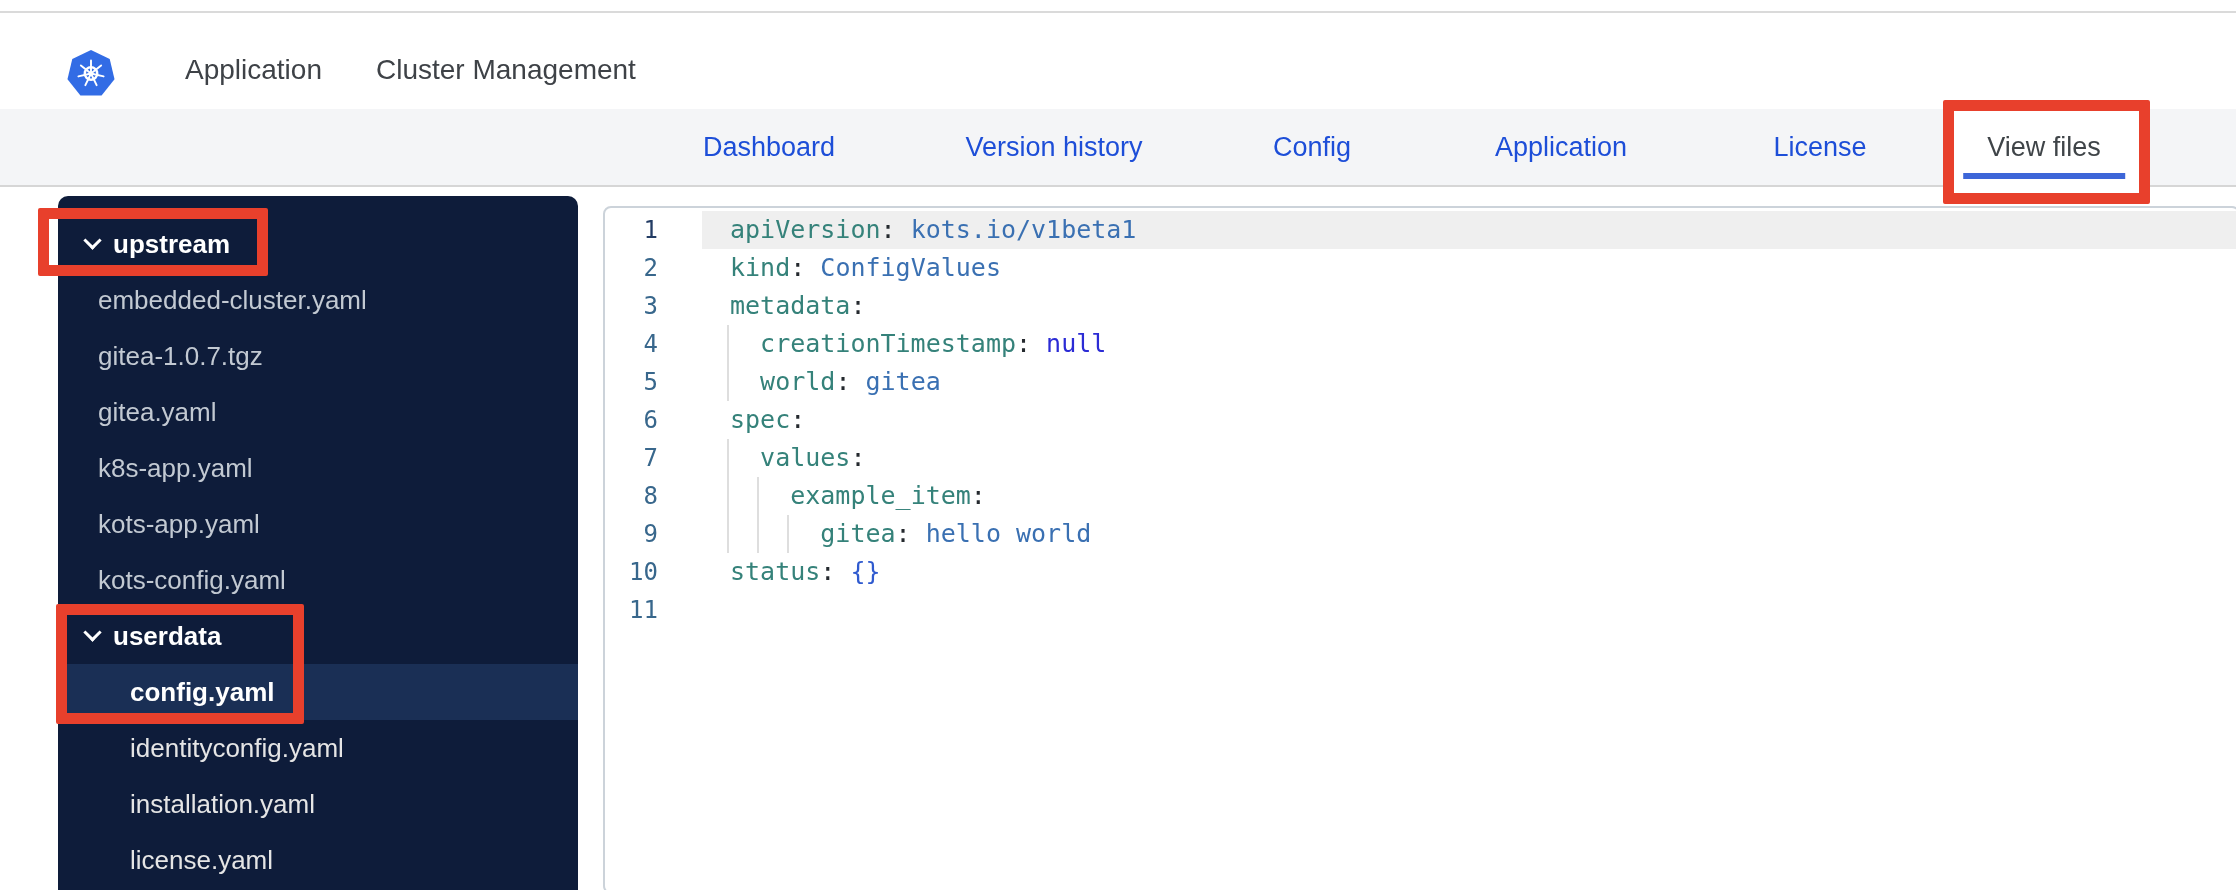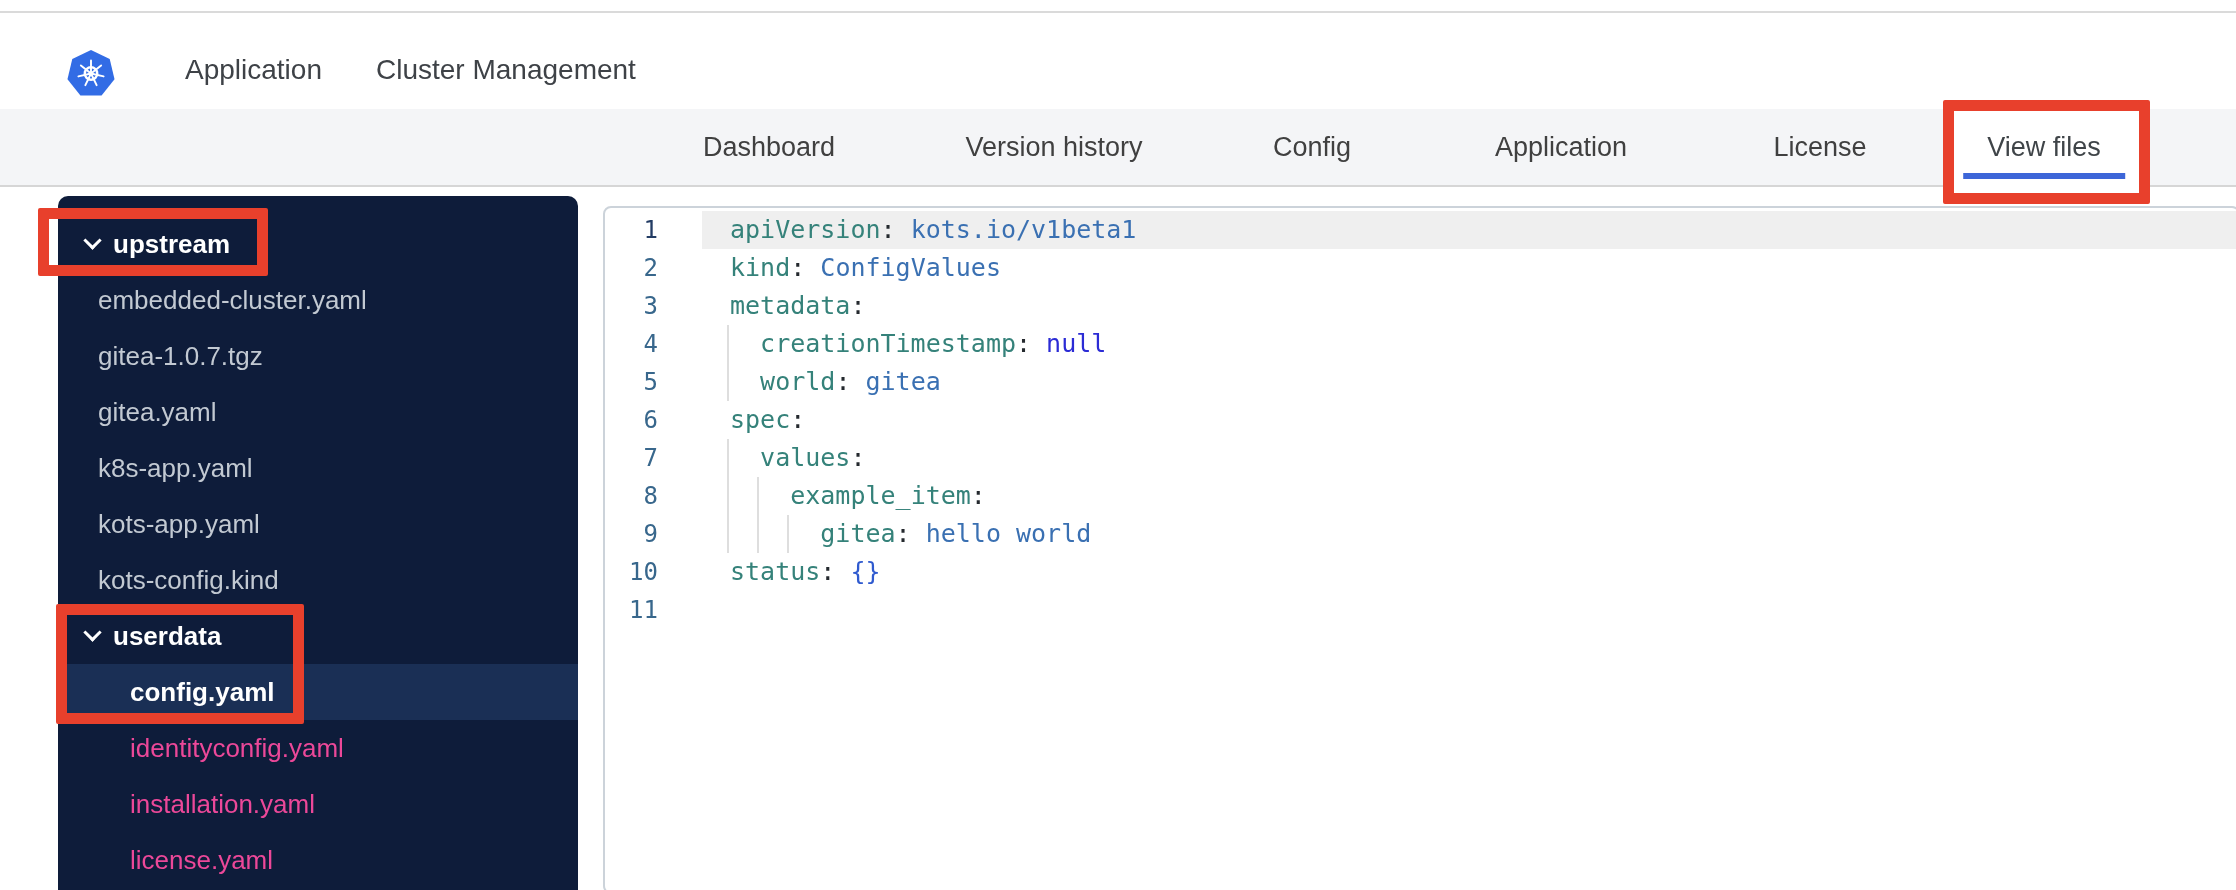--- a/index.html
+++ b/index.html
@@ -16,38 +16,38 @@
   .logo-wrap { position:absolute; left:67px; top:28px; width:48px; height:52px; }
   .header-tabs { display:flex; margin-left:158px; height:100%; }
   .header-tab { padding:0 27px; display:flex; align-items:center; font-size:28px; font-weight:500;
                 color:#3e4247; cursor:pointer; border-bottom:6px solid transparent; }
   .header-tab.active { border-bottom-color:var(--active-tab-underline,#3d66d8); }
 
   
   .sub-nav { position:absolute; left:0; top:109px; width:100%; height:78px;
              background:var(--nav-bg,#f4f5f7); border-bottom:2px solid #d6d6d6; }
   .nav-tab { position:absolute; top:0; height:76px; line-height:76px; transform:translateX(-50%);
-             font-size:27px; color:#404040; cursor:pointer; z-index:2; white-space:nowrap; }
+             font-size:27px; color:#1d4ed8; cursor:pointer; z-index:2; white-space:nowrap; }
   .nav-tab.active { color:#3f4448; }
   .nav-tab:nth-of-type(1){left:769px} .nav-tab:nth-of-type(2){left:1054px}
   .nav-tab:nth-of-type(3){left:1312px} .nav-tab:nth-of-type(4){left:1561px}
   .nav-tab:nth-of-type(5){left:1820px} .nav-tab:nth-of-type(6){left:2044px}
   .tab-underline { position:absolute; left:50%; bottom:6px; transform:translateX(-50%);
                    width:162px; height:6px; background:var(--active-tab-underline,#3d66d8); }
   .anno-viewfiles { position:absolute; left:1943px; top:-9px; width:207px; height:104px;
                     background:#fff; border:11px solid var(--annotation-red,#e8402c);
                     border-radius:2px; z-index:1; }
 
   
   .sidebar { position:absolute; left:58px; top:196px; width:520px; height:864px;
              background:var(--sidebar-bg,#0e1c3a); border-radius:10px 10px 0 0; padding-top:20px; }
   .tree-row { height:56px; display:flex; align-items:center; font-size:26px; cursor:pointer; }
   .tree-row.folder { padding-left:28px; color:#fff; font-weight:700; }
   .tree-row.file.lvl1 { padding-left:40px; color:#c2c9d2; }
-  .tree-row.file.lvl2 { padding-left:72px; color:#ec4899; }
+  .tree-row.file.lvl2 { padding-left:72px; color:#e5e5e5; }
   .tree-row.file.selected { background:var(--sidebar-selected-bg,#1a2f55); color:#fff; font-weight:700; }
   .chevron { width:13px; height:13px; border-left:3px solid #fff; border-bottom:3px solid #fff;
              transform:rotate(-45deg); margin-right:14px; margin-top:-7px; flex:0 0 auto; }
 
   
   .anno-box { position:absolute; border:11px solid var(--annotation-red,#e8402c);
               border-radius:2px; z-index:5; pointer-events:none; }
   .anno-upstream { left:38px; top:208px; width:230px; height:68px; }
   .anno-userdata { left:56px; top:604px; width:248px; height:120px; }
 
@@ -129,21 +129,21 @@
       <div class="tree-row file lvl1">
     <span class="label">gitea.yaml</span>
   </div>
       <div class="tree-row file lvl1">
     <span class="label">k8s-app.yaml</span>
   </div>
       <div class="tree-row file lvl1">
     <span class="label">kots-app.yaml</span>
   </div>
       <div class="tree-row file lvl1">
-    <span class="label">kots-config.kind</span>
+    <span class="label">kots-config.yaml</span>
   </div>
       <div class="tree-row folder">
     <span class="chevron"></span>
     <span class="label">userdata</span>
   </div>
       <div class="tree-row file lvl2 selected">
     <span class="label">config.yaml</span>
   </div>
       <div class="tree-row file lvl2">
     <span class="label">identityconfig.yaml</span>

